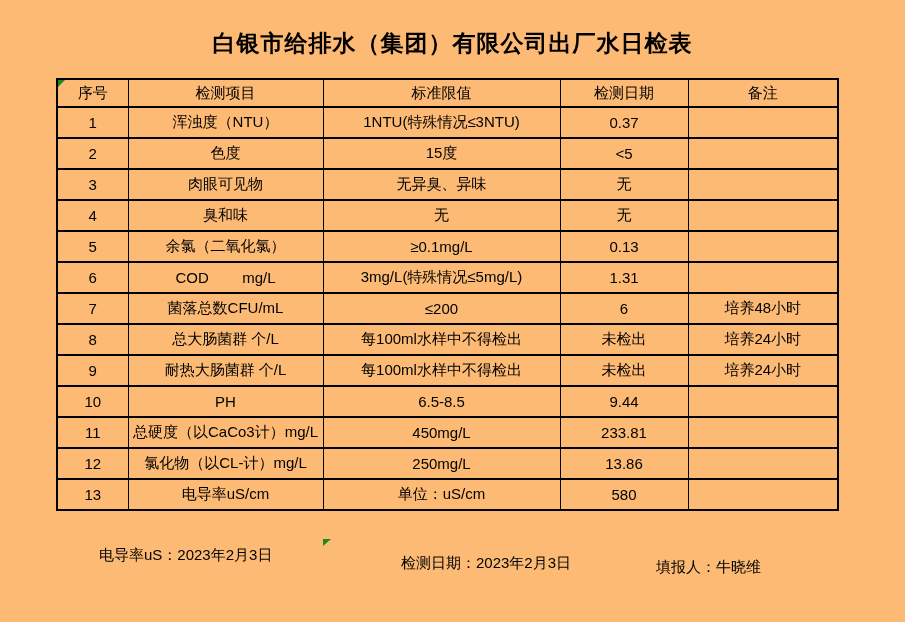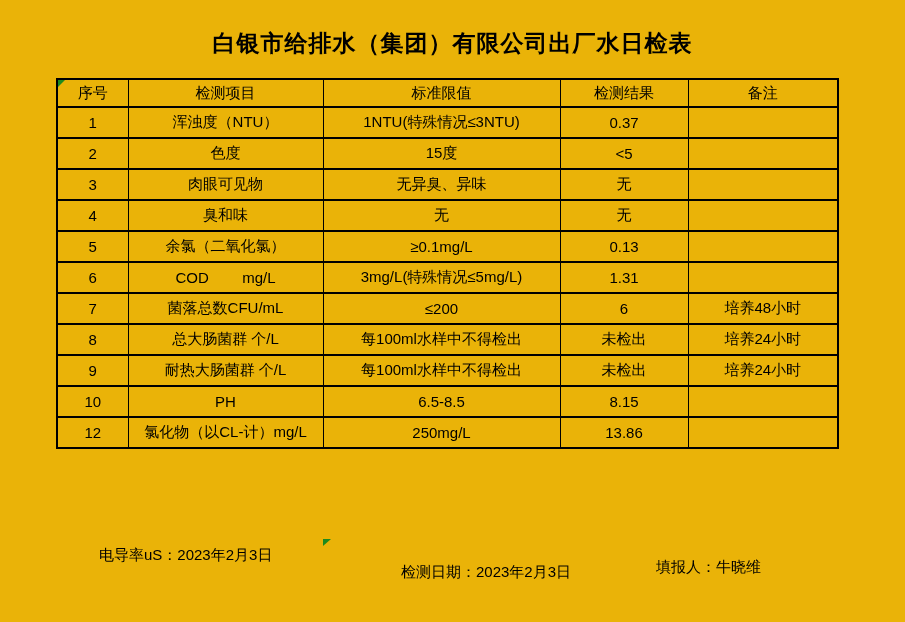--- a/index.html
+++ b/index.html
@@ -1,21 +1,21 @@
 <!DOCTYPE html>
 <html><head>
 <meta charset="utf-8">
 <style>
   * { margin: 0; padding: 0; box-sizing: border-box; }
   html, body { background: #ffffff; }
   .page {
     position: relative;
     width: 905px;
     height: 622px;
-    background: #eab308;
+    background: #fdba74;
     font-family: "Liberation Sans", sans-serif;
     color: #000000;
     overflow: hidden;
   }
   .title {
     position: absolute;
     top: 28px;
     left: 0;
     right: 0;
     text-align: center;
@@ -75,21 +75,21 @@
   }
   .footer {
     position: absolute;
     top: 546px;
     left: 0;
     width: 905px;
     font-size: 15px;
     white-space: pre;
   }
   .footer .sampling { position: absolute; left: 99px;  top: 0; }
-  .footer .testing  { position: absolute; left: 401px; top: 17px; }
+  .footer .testing  { position: absolute; left: 401px; top: 8px; }
   .footer .reporter { position: absolute; left: 656px; top: 12px; }
 </style>
 </head>
 <body>
 
 <div class="page">
 
   <div class="title">白银市给排水（集团）有限公司出厂水日检表</div>
 
   <div class="table-wrap">
@@ -102,21 +102,21 @@
           <col class="col-item">
           <col class="col-standard">
           <col class="col-result">
           <col class="col-remark">
       </colgroup>
       <thead>
         <tr>
           <th>序号</th>
           <th>检测项目</th>
           <th>标准限值</th>
-          <th>检测结果</th>
+          <th>检测日期</th>
           <th>备注</th>
         </tr>
       </thead>
       <tbody>
         <tr>
           <td>1</td>
           <td>浑浊度（NTU）</td>
           <td>1NTU(特殊情况≤3NTU)</td>
           <td>0.37</td>
           <td></td>
@@ -174,28 +174,42 @@
           <td>9</td>
           <td>耐热大肠菌群 个/L</td>
           <td>每100ml水样中不得检出</td>
           <td>未检出</td>
           <td>培养24小时</td>
         </tr>
         <tr>
           <td>10</td>
           <td>PH</td>
           <td>6.5-8.5</td>
-          <td>8.15</td>
+          <td>9.44</td>
+          <td></td>
+        </tr>
+        <tr>
+          <td>11</td>
+          <td>总硬度（以CaCo3计）mg/L</td>
+          <td>450mg/L</td>
+          <td>233.81</td>
           <td></td>
         </tr>
         <tr>
           <td>12</td>
           <td>氯化物（以CL-计）mg/L</td>
           <td>250mg/L</td>
           <td>13.86</td>
+          <td></td>
+        </tr>
+        <tr>
+          <td>13</td>
+          <td>电导率uS/cm</td>
+          <td>单位：uS/cm</td>
+          <td>580</td>
           <td></td>
         </tr>
       </tbody>
     </table>
   </div>
 
   <div class="footer">
     <span class="sampling">电导率uS：2023年2月3日</span>
     <span class="testing">检测日期：2023年2月3日</span>
     <span class="reporter">填报人：牛晓维</span>

